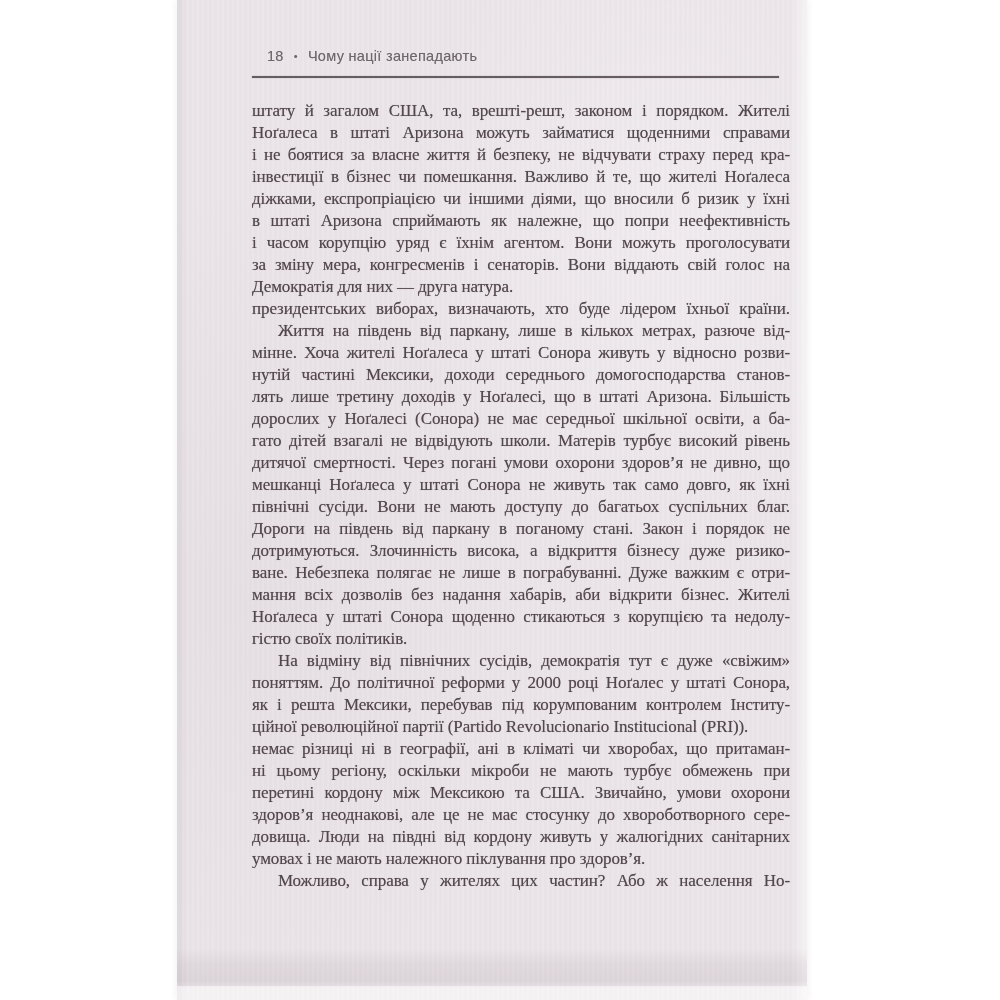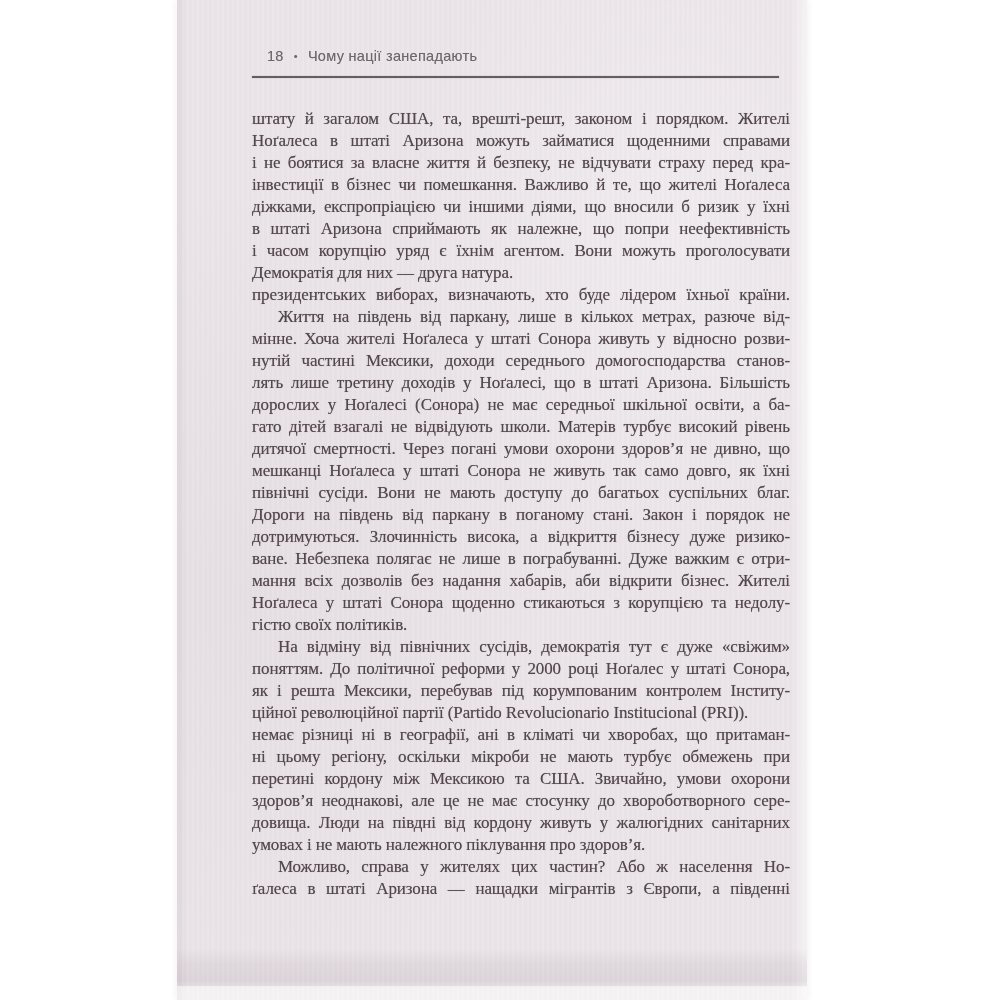--- a/index.html
+++ b/index.html
@@ -88,21 +88,21 @@
     width: 527px;
     height: 2px;
     background: var(--rule, #665d62);
     box-shadow: 0 0 1px rgba(102,93,98,0.8);
   }
 
   
   .body-text {
     position: absolute;
     left: 75px;
-    top: 108px;
+    top: 100px;
     width: 538px;
     color: var(--ink, #52474d);
     font-size: 17px;
     line-height: 22px;
     letter-spacing: -0.1px;
     text-shadow: 0 0 0.7px rgba(82,71,77,0.55);
   }
   .line {
     height: 22px;
     text-align: justify;
@@ -129,20 +129,21 @@
     <div class="rule"></div>
 
     <div class="body-text">
         <div class="line">штату й загалом США, та, врешті-решт, законом і порядком. Жителі</div>
         <div class="line">Ноґалеса в штаті Аризона можуть займатися щоденними справами</div>
         <div class="line">і не боятися за власне життя й безпеку, не відчувати страху перед кра-</div>
         <div class="line">інвестиції в бізнес чи помешкання. Важливо й те, що жителі Ноґалеса</div>
         <div class="line">діжками, експропріацією чи іншими діями, що вносили б ризик у їхні</div>
         <div class="line">в штаті Аризона сприймають як належне, що попри неефективність</div>
         <div class="line">і часом корупцію уряд є їхнім агентом. Вони можуть проголосувати</div>
+        <div class="line">за зміну мера, конгресменів і сенаторів. Вони віддають свій голос на</div>
         <div class="line endline">Демократія для них — друга натура.</div>
         <div class="line">президентських виборах, визначають, хто буде лідером їхньої країни.</div>
         <div class="line indent">Життя на південь від паркану, лише в кількох метрах, разюче від-</div>
         <div class="line">мінне. Хоча жителі Ноґалеса у штаті Сонора живуть у відносно розви-</div>
         <div class="line">нутій частині Мексики, доходи середнього домогосподарства станов-</div>
         <div class="line">лять лише третину доходів у Ноґалесі, що в штаті Аризона. Більшість</div>
         <div class="line">дорослих у Ноґалесі (Сонора) не має середньої шкільної освіти, а ба-</div>
         <div class="line">гато дітей взагалі не відвідують школи. Матерів турбує високий рівень</div>
         <div class="line">дитячої смертності. Через погані умови охорони здоров’я не дивно, що</div>
         <div class="line">мешканці Ноґалеса у штаті Сонора не живуть так само довго, як їхні</div>
@@ -157,16 +158,15 @@
         <div class="line">поняттям. До політичної реформи у 2000 році Ноґалес у штаті Сонора,</div>
         <div class="line">як і решта Мексики, перебував під корумпованим контролем Інститу-</div>
         <div class="line endline">ційної революційної партії (Partido Revolucionario Institucional (PRI)).</div>
         <div class="line">немає різниці ні в географії, ані в кліматі чи хворобах, що притаман-</div>
         <div class="line">ні цьому регіону, оскільки мікроби не мають турбує обмежень при</div>
         <div class="line">перетині кордону між Мексикою та США. Звичайно, умови охорони</div>
         <div class="line">здоров’я неоднакові, але це не має стосунку до хвороботворного сере-</div>
         <div class="line">довища. Люди на півдні від кордону живуть у жалюгідних санітарних</div>
         <div class="line endline">умовах і не мають належного піклування про здоров’я.</div>
         <div class="line indent">Можливо, справа у жителях цих частин? Або ж населення Но-</div>
-        <div class="line">ґалеса в штаті Аризона — нащадки мігрантів з Європи, а південні</div>
       </div>
   </div>
 </div>
 
 </body></html>

